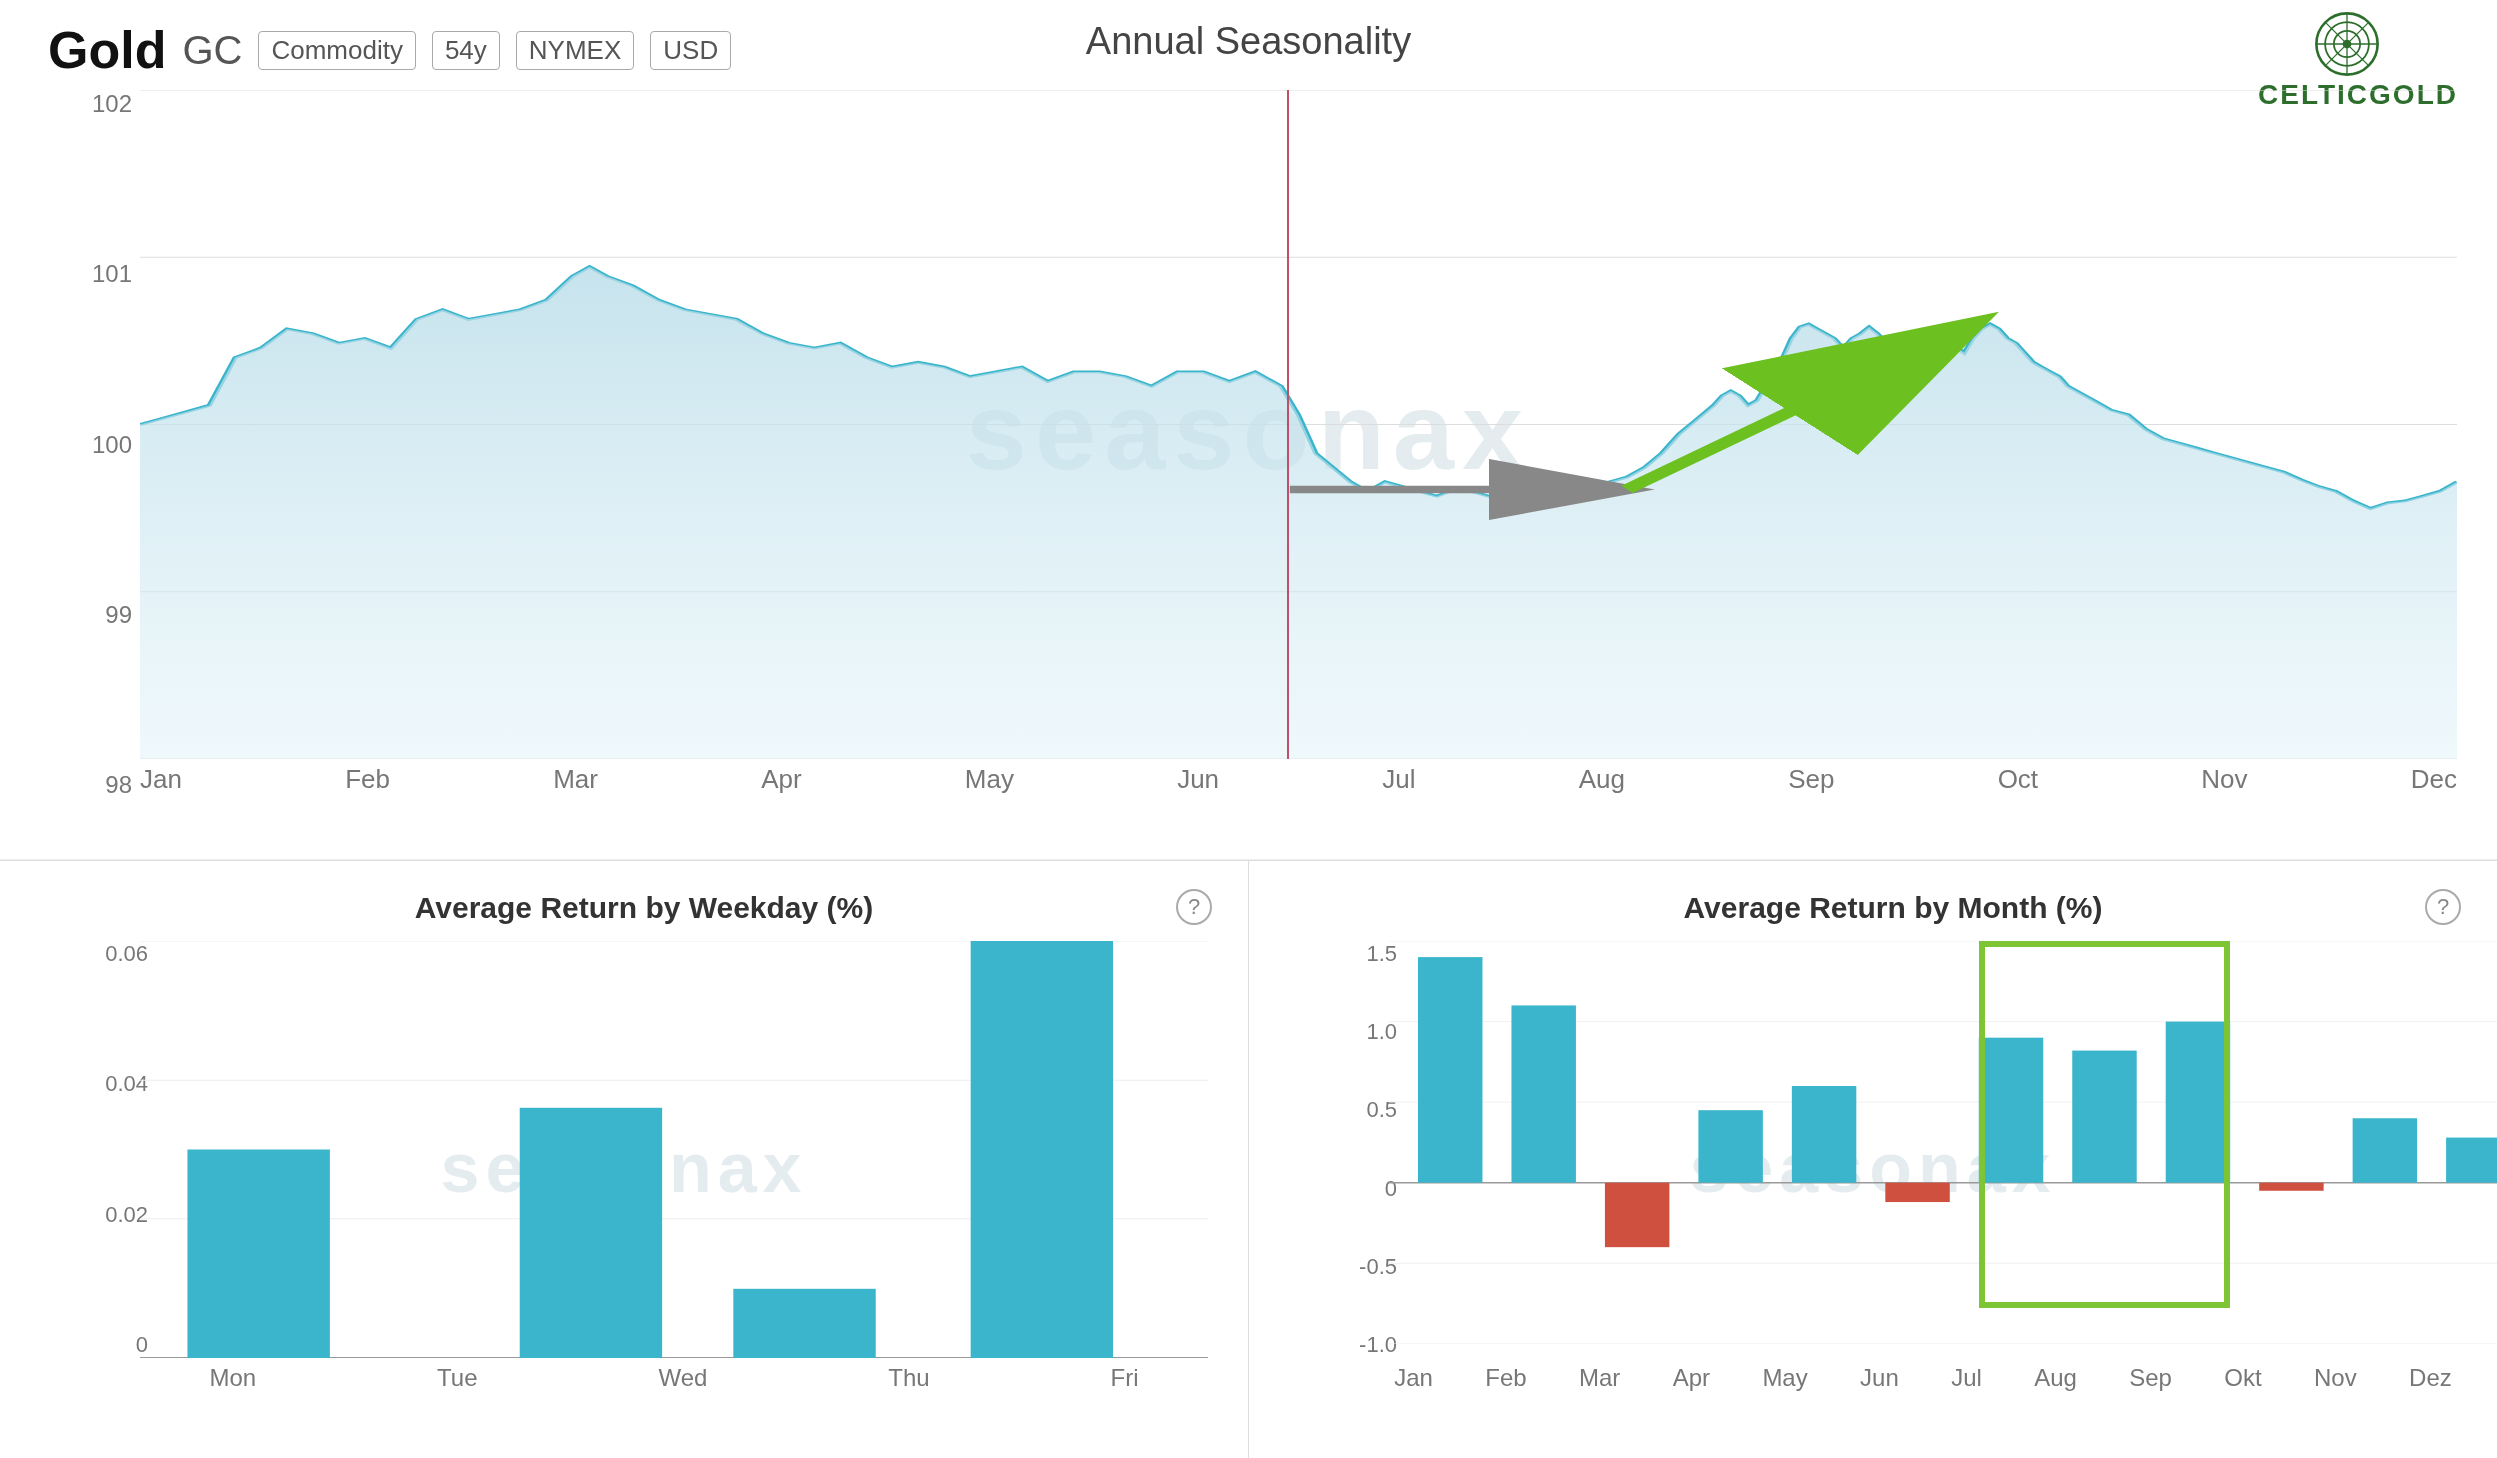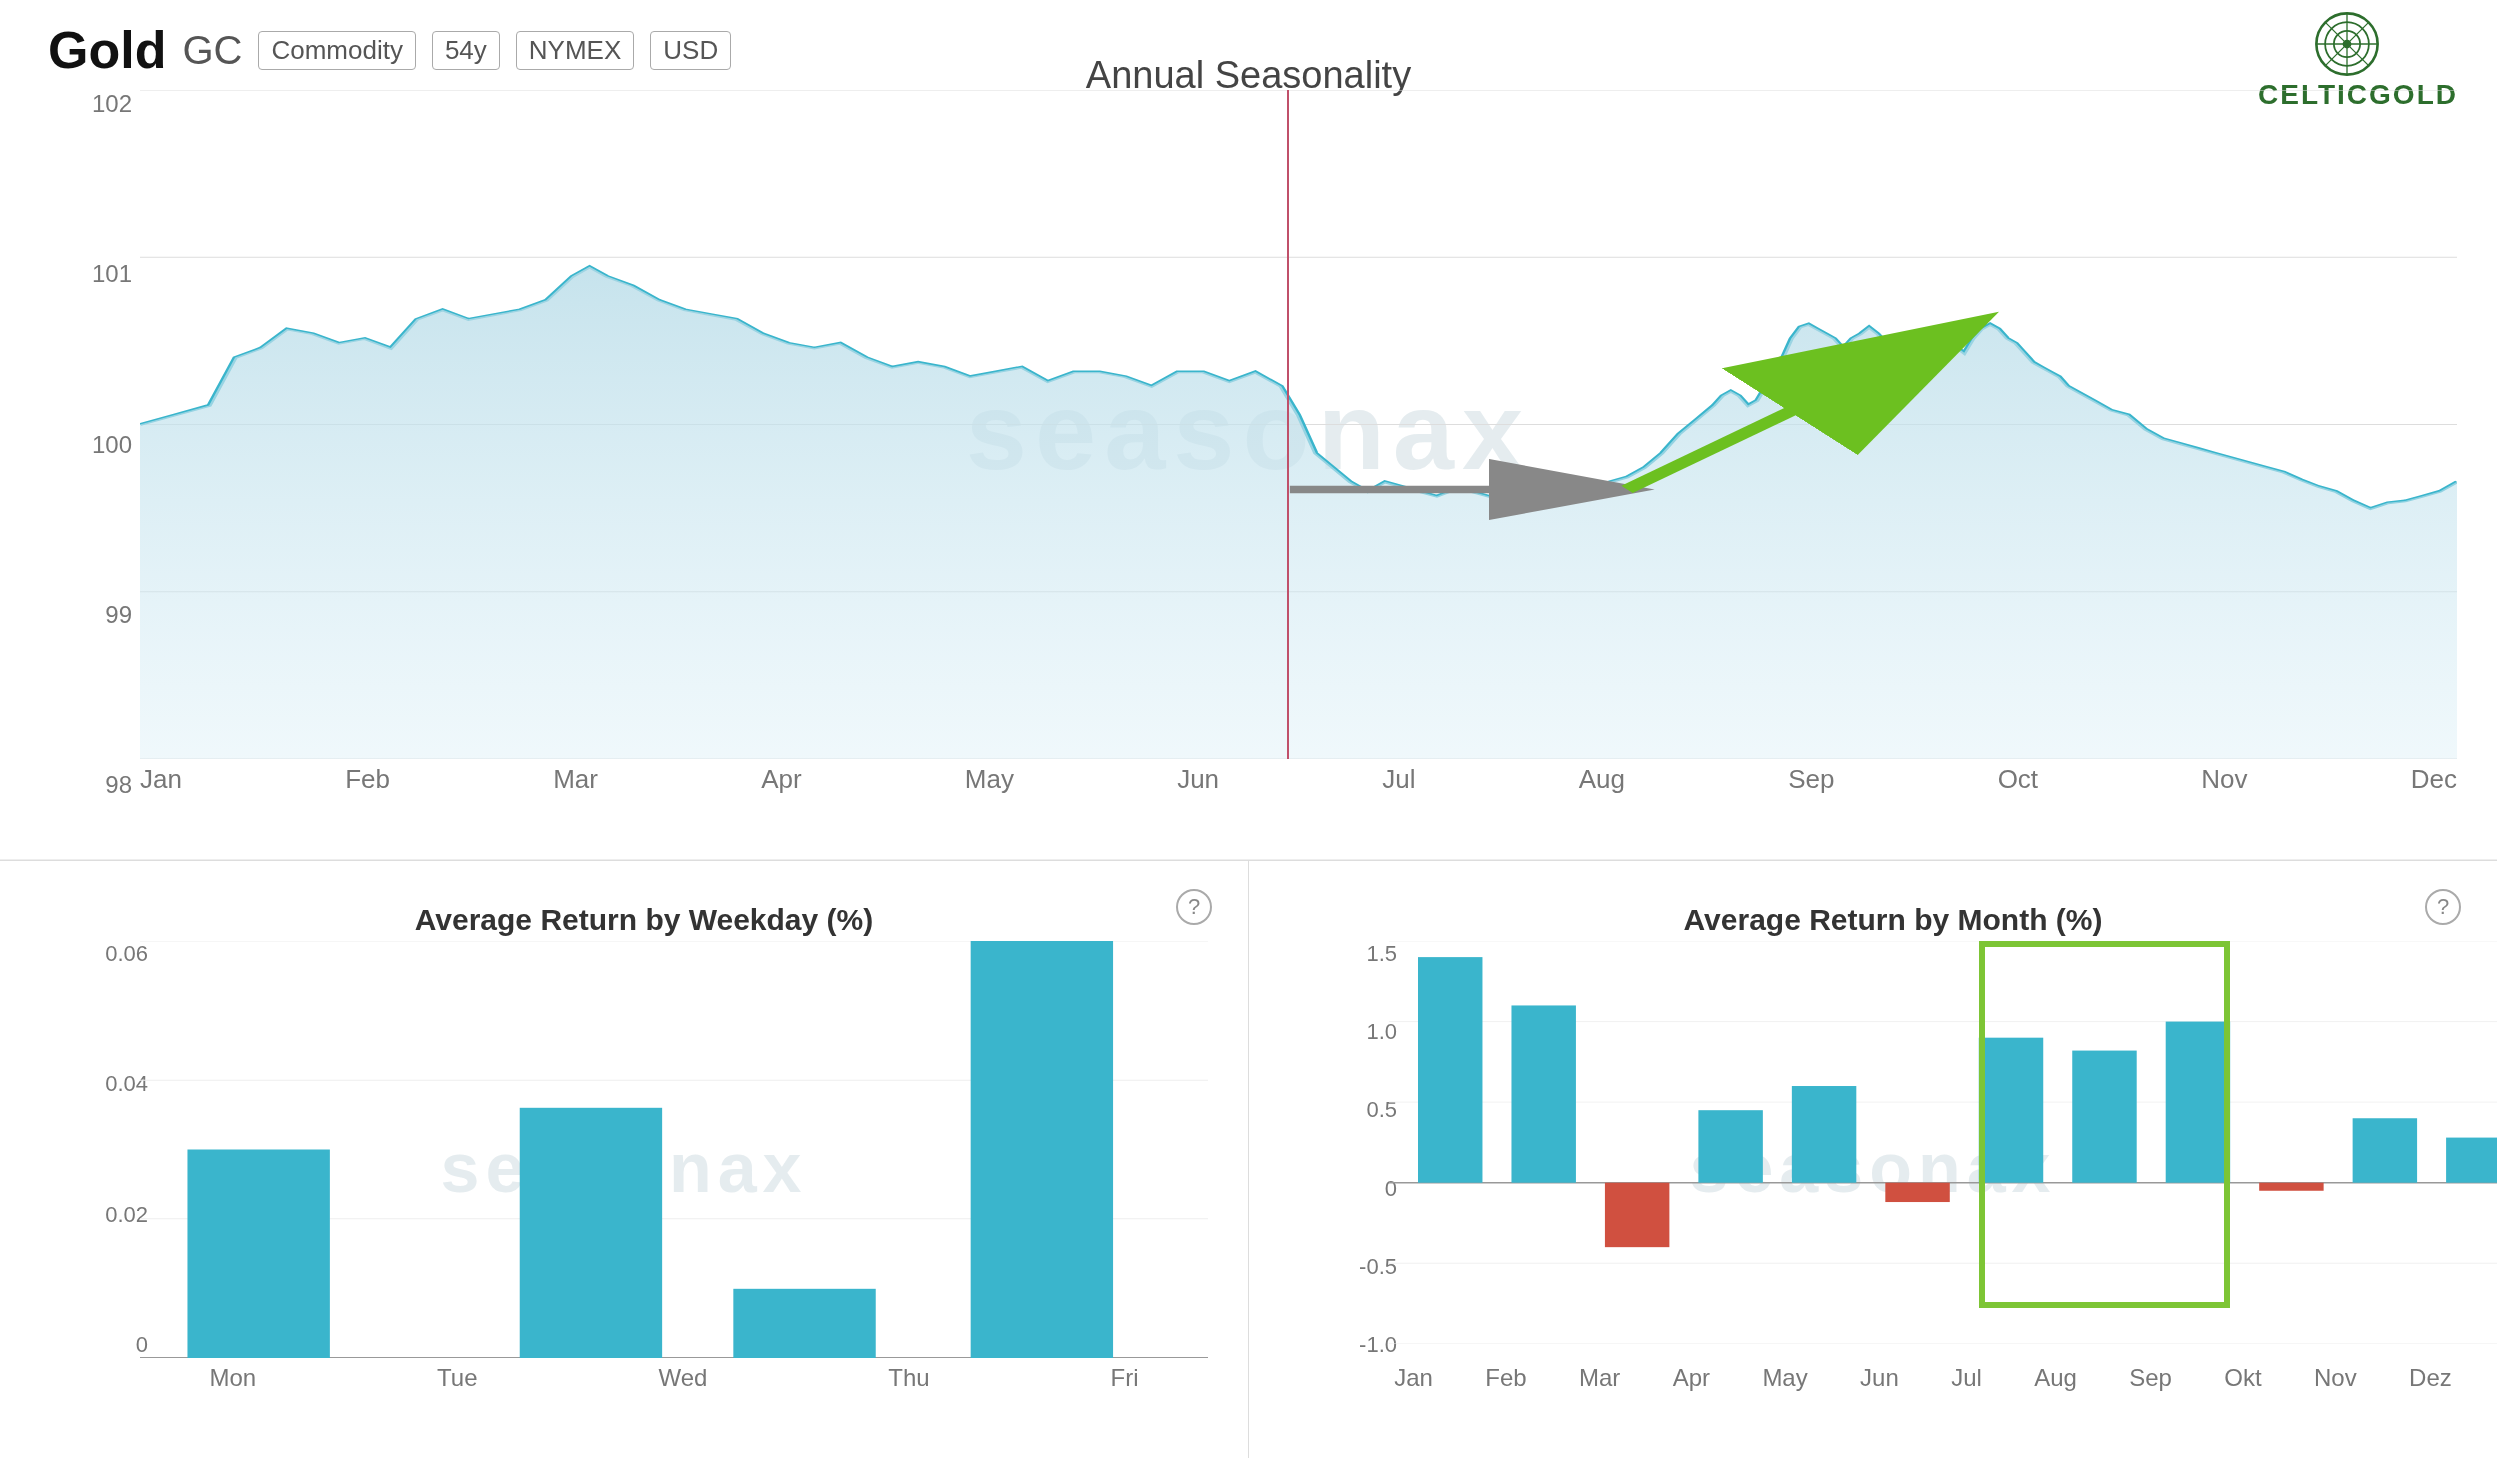--- a/index.html
+++ b/index.html
@@ -60,21 +60,20 @@
     }
 
     .chart-center-title {
       position: absolute;
       top: 20px;
       left: 50%;
       transform: translateX(-50%);
       font-size: 38px;
       color: #444;
       font-weight: 500;
-      margin-top: 34px;
     }
 
     .chart-date-range {
       position: absolute;
       top: 20px;
       right: 440px;
       font-size: 34px;
       color: #555;
     }
 
@@ -195,21 +194,20 @@
     .bottom-chart:first-child {
       border-right: 1px solid #ddd;
     }
 
     .bottom-chart-title {
       font-size: 30px;
       color: #333;
       text-align: center;
       font-weight: 600;
       margin-bottom: 10px;
-      margin-top: 12px;
     }
 
     .help-icon {
       position: absolute;
       top: 28px;
       right: 36px;
       width: 36px;
       height: 36px;
       border-radius: 50%;
       border: 2px solid #aaa;

